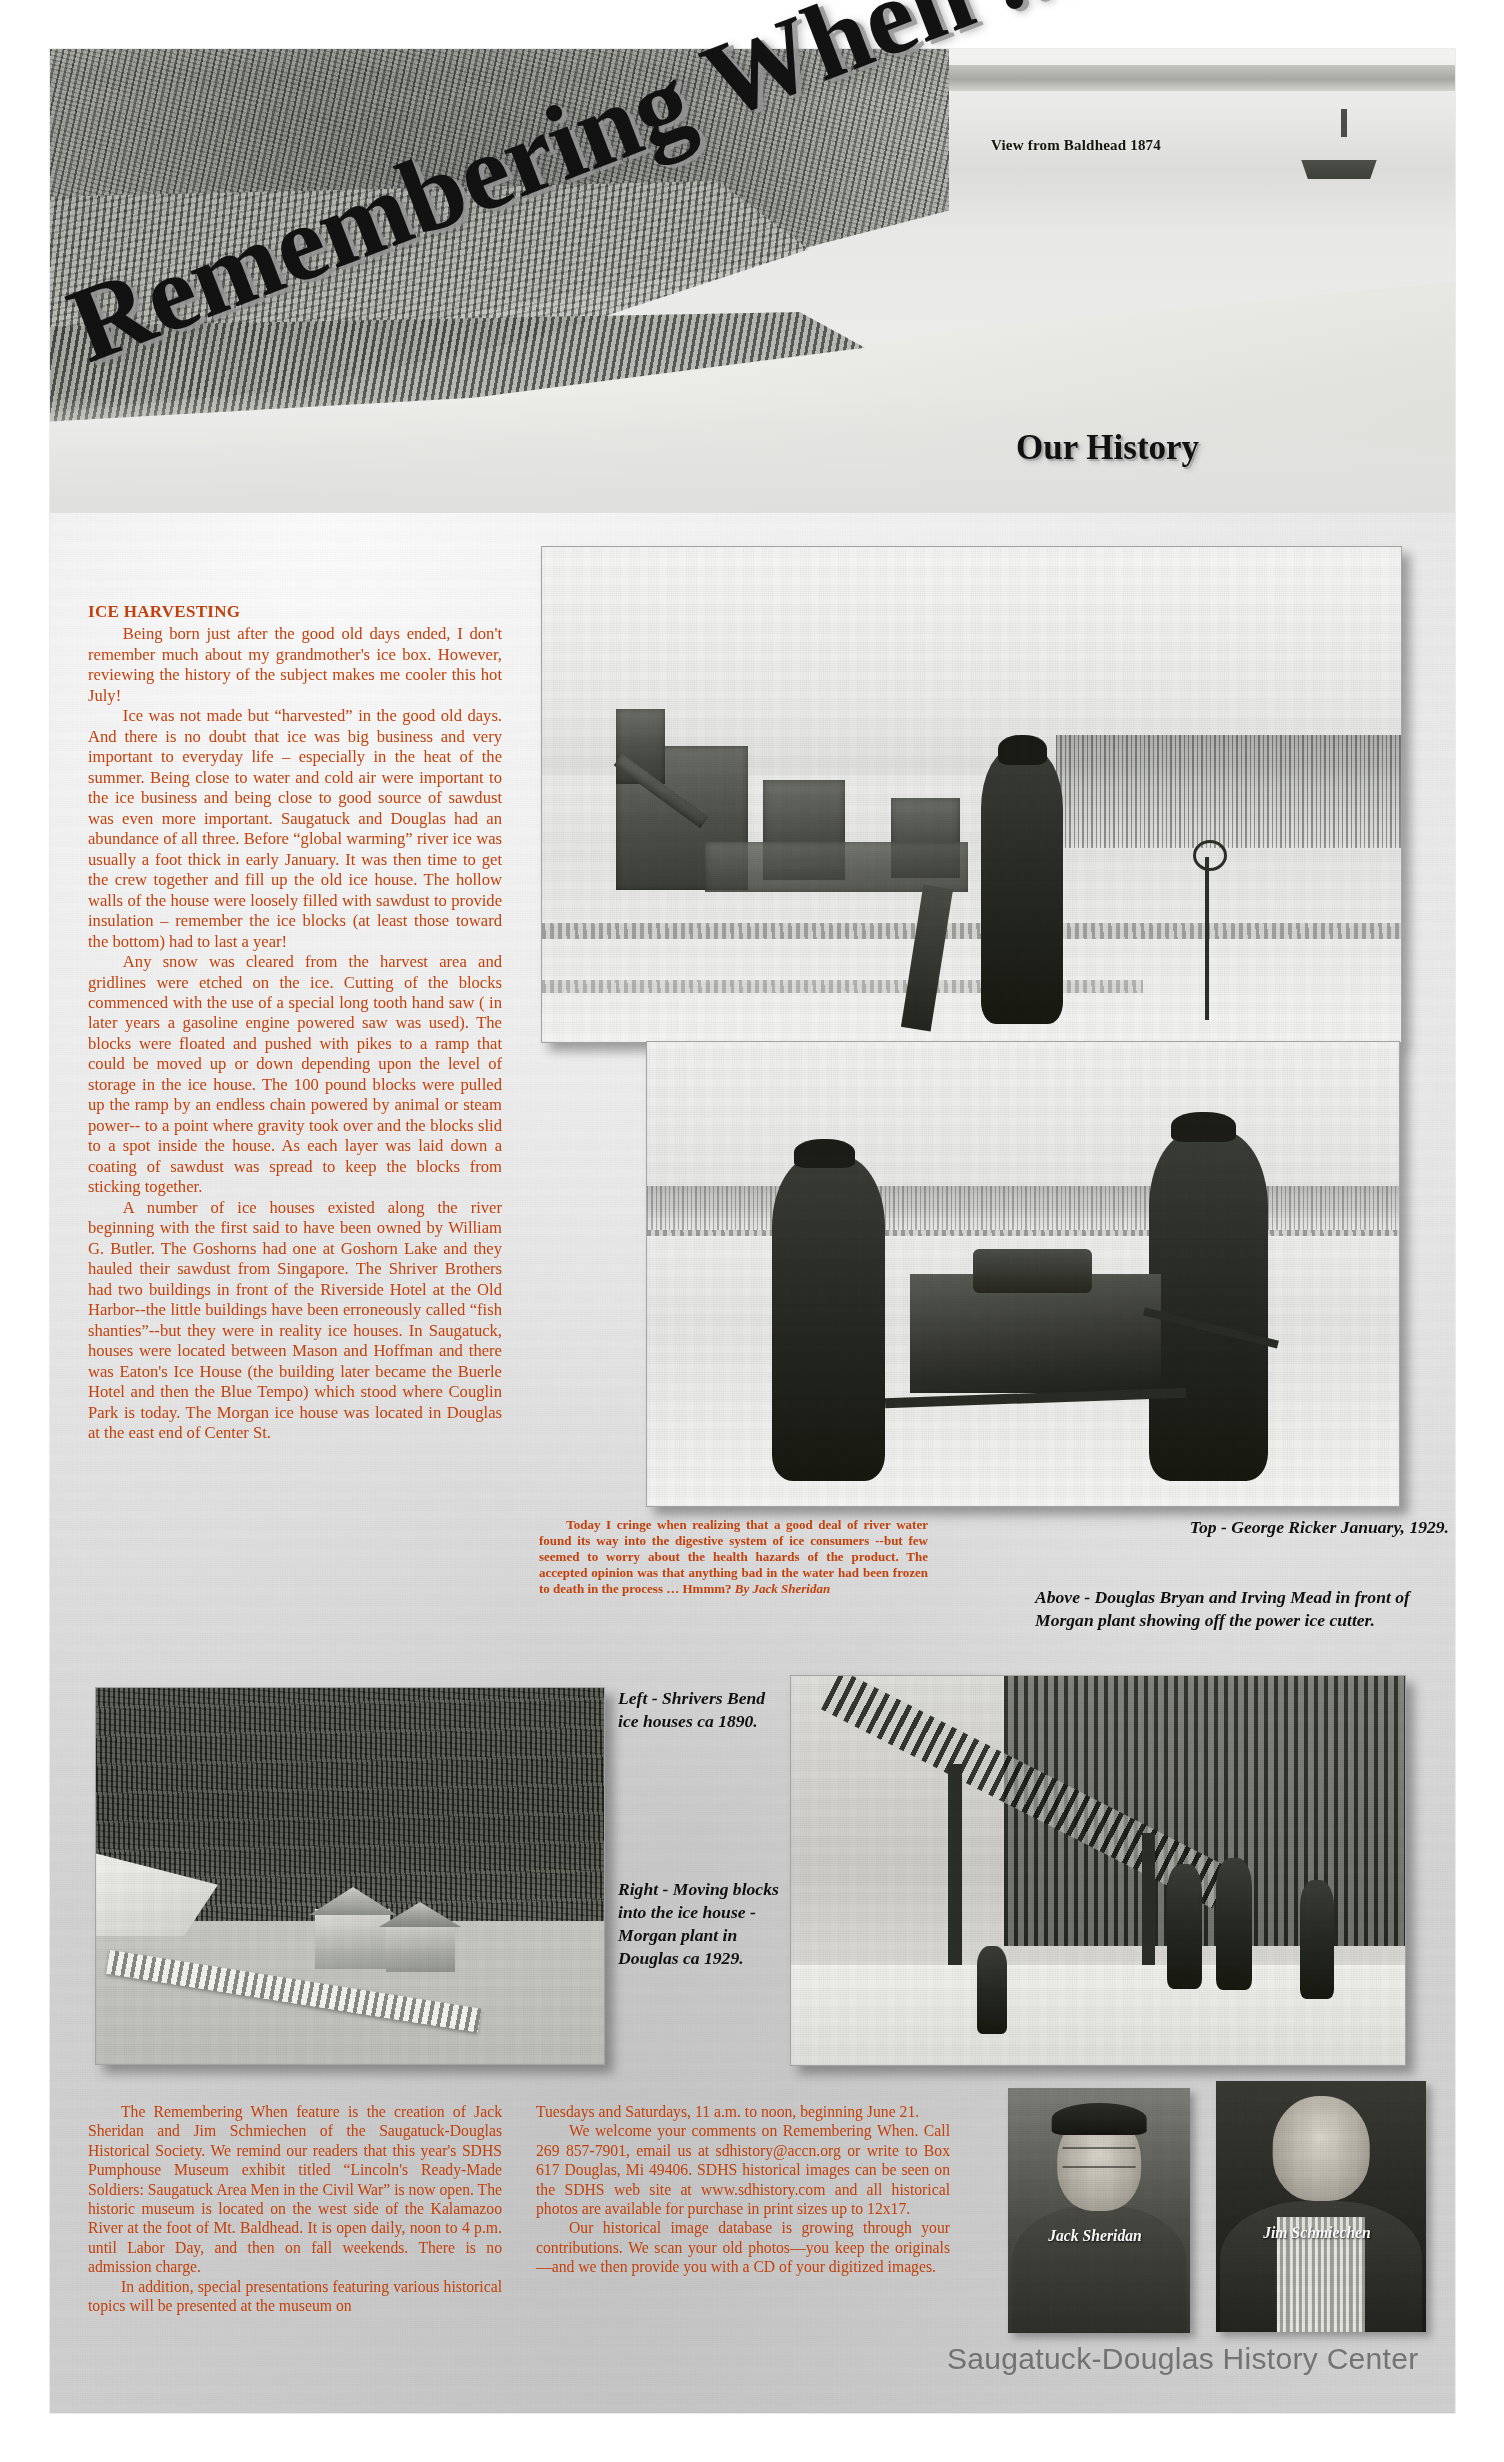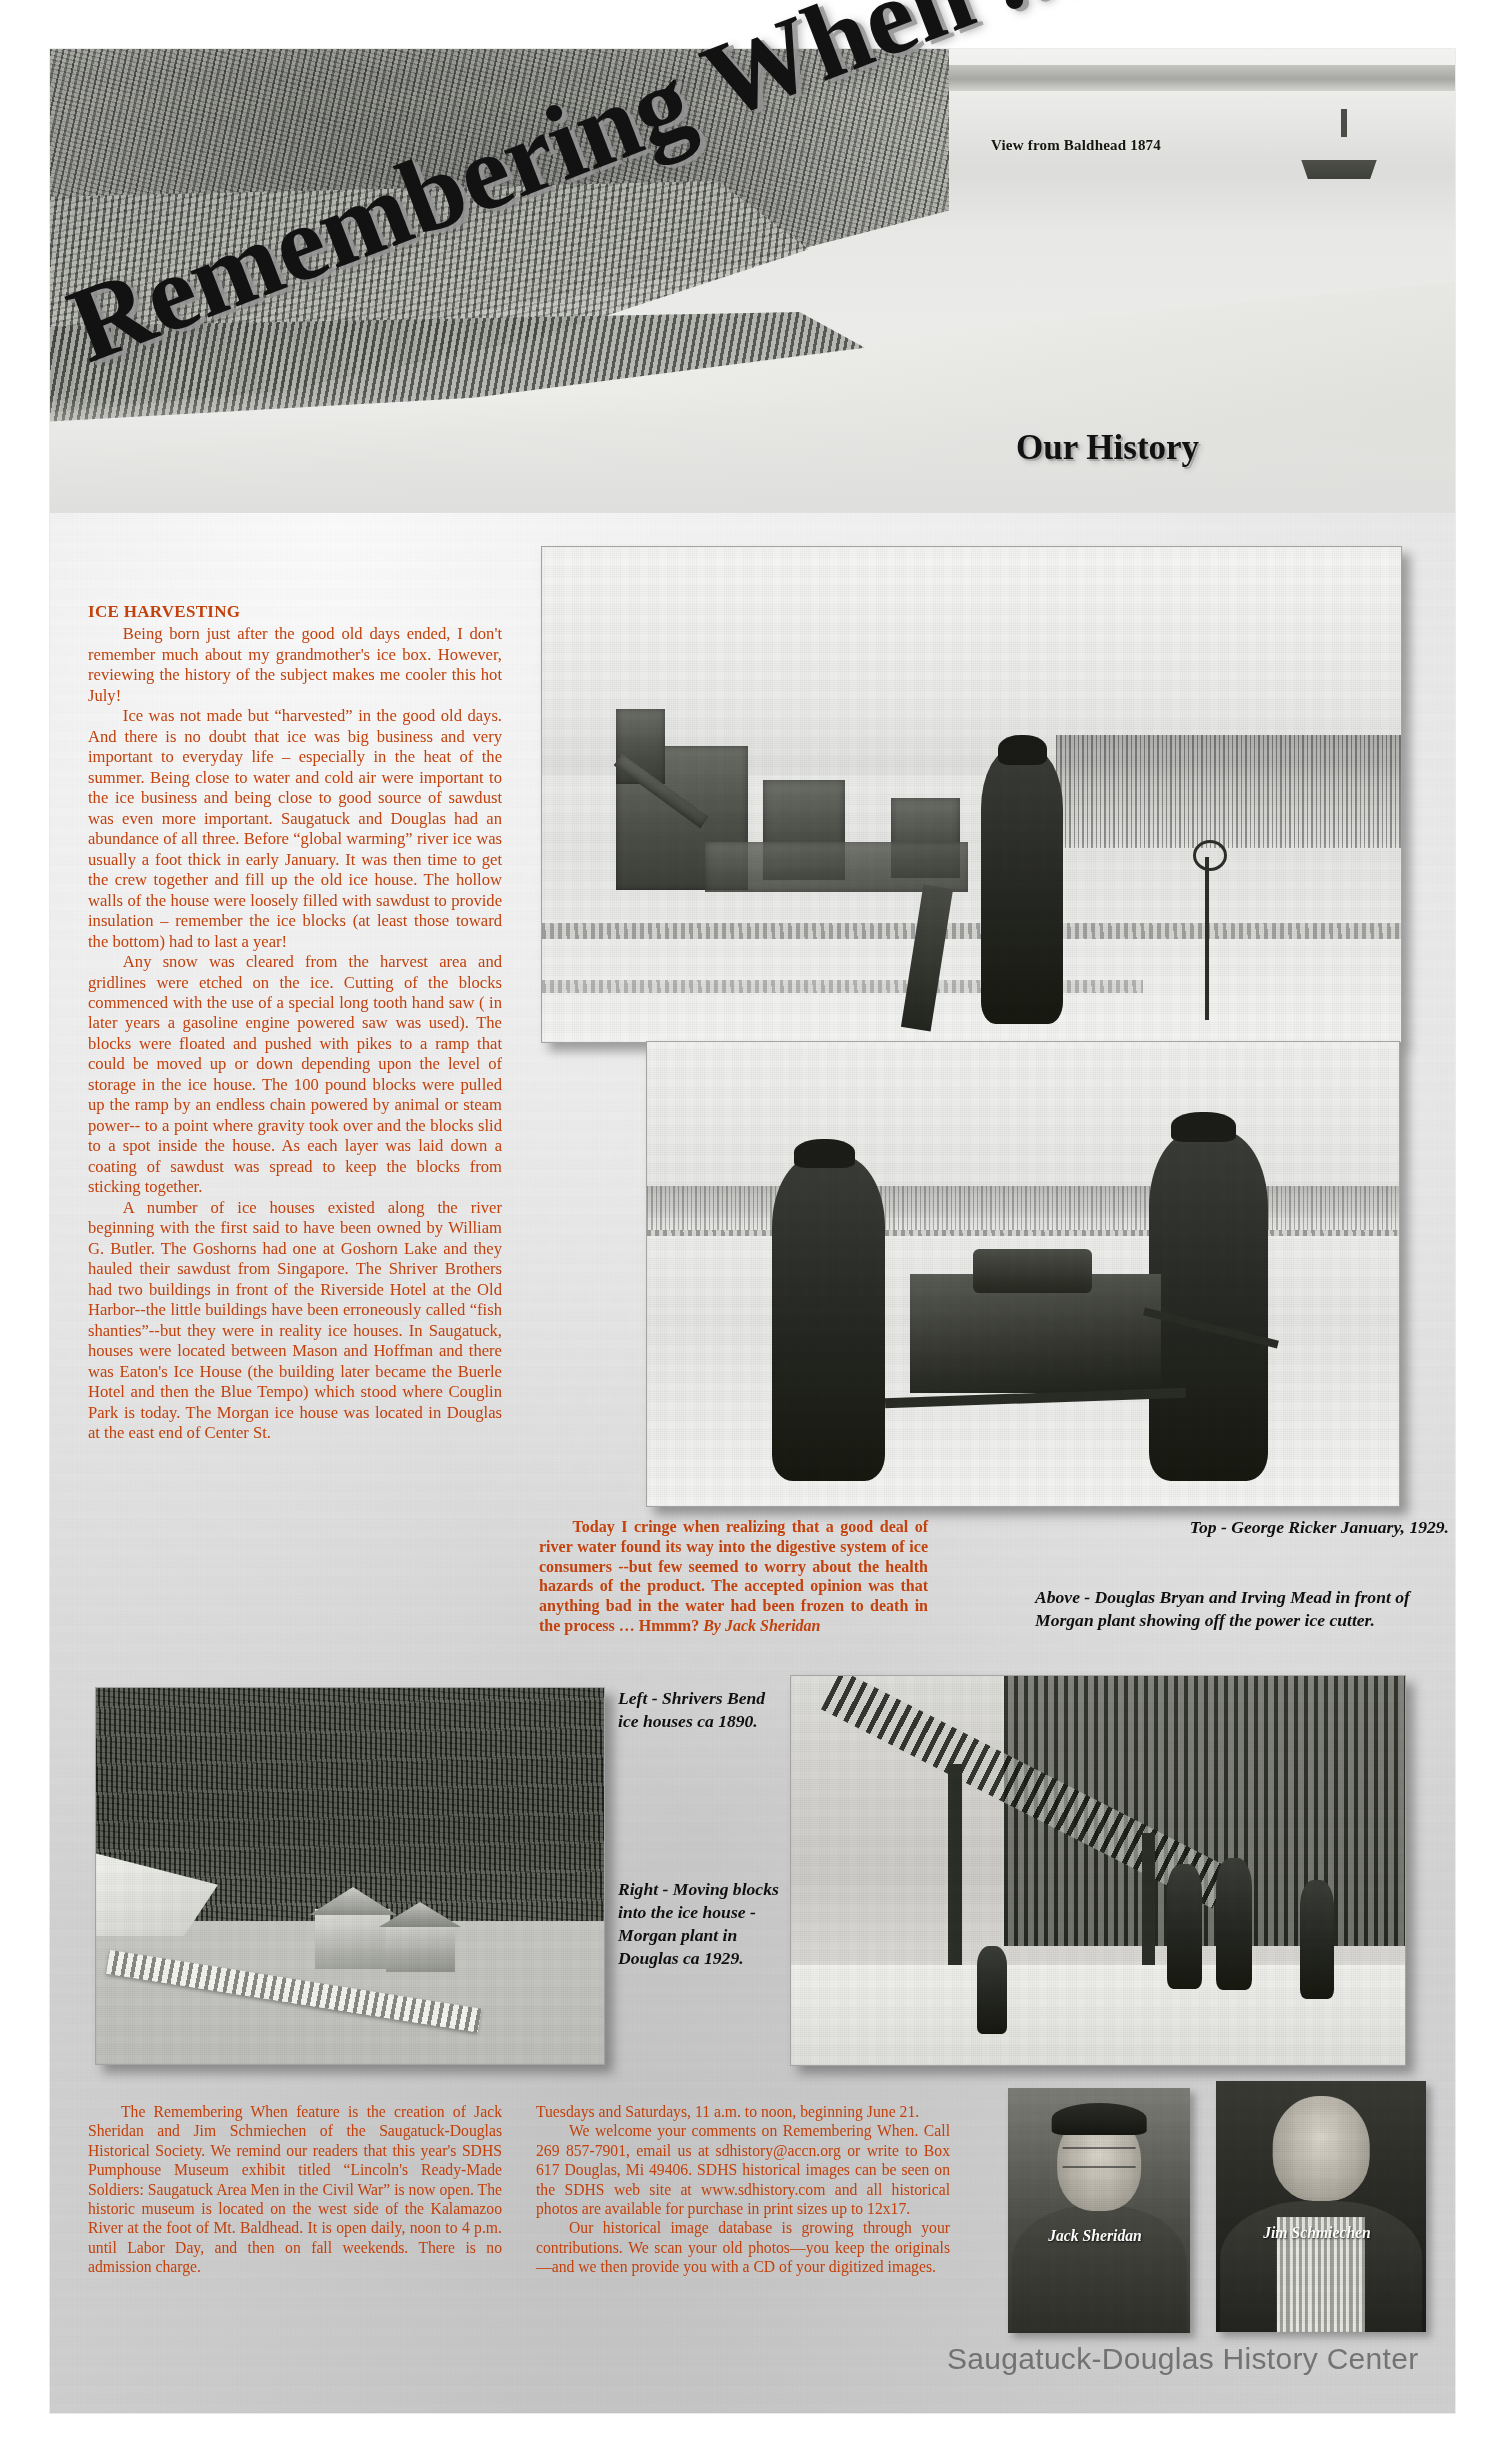--- a/index.html
+++ b/index.html
@@ -177,21 +177,21 @@
   .col p{margin:0;text-indent:2.1em;}
   .col .head{
     font-weight:700;font-size:17px;letter-spacing:0.3px;text-indent:0;margin-bottom:1.3px;
   }
   .c-main{
     left:88px;top:602px;width:414px;
     font-size:16.6px;line-height:1.235;
   }
   .c-mid{
     left:539px;top:1517px;width:389px;
-    font-size:16px;line-height:1.235;font-weight:700;
+    font-size:13px;line-height:1.235;font-weight:700;
   }
   .byline{font-style:italic;font-weight:700;}
 
   .cap{
     position:absolute;
     font-family:"Liberation Serif", serif;
     font-style:italic;font-weight:700;color:#101010;
     line-height:1.30;
   }
   .cap-top{left:1035px;top:1516px;width:414px;font-size:17.6px;text-align:right;}
@@ -356,20 +356,21 @@
        <span class="byline">By Jack Sheridan</span></p>
   </div>
 
   <div class="cap cap-top">Top - George Ricker  January, 1929.</div>
   <div class="cap cap-above">Above - Douglas Bryan and Irving Mead in front of Morgan plant  showing off the power ice cutter.</div>
   <div class="cap cap-left">Left - Shrivers Bend ice houses ca 1890.</div>
   <div class="cap cap-right">Right - Moving blocks into the ice house - Morgan plant in Douglas ca 1929.</div>
 
   <div class="col c-b1">
     <p>The Remembering When feature is the creation of Jack Sheridan and Jim Schmiechen of the Saugatuck-Douglas Historical Society. We remind our readers that this year's SDHS Pumphouse Museum exhibit titled “Lincoln's Ready-Made Soldiers: Saugatuck Area Men in the Civil War” is now open. The historic museum  is located on the west side of the Kalamazoo River at the foot of Mt.  Baldhead. It is open daily, noon to 4 p.m. until Labor Day, and then on fall weekends. There is no admission charge.</p>
+    <p>In addition, special presentations featuring various historical topics will be presented at the museum on</p>
   </div>
 
   <div class="col c-b2">
     <p style="text-indent:0">Tuesdays and Saturdays, 11 a.m. to noon, beginning June 21.</p>
     <p>We welcome your comments on Remembering When. Call 269 857-7901, email us at sdhistory@accn.org or write to Box 617 Douglas, Mi 49406. SDHS historical images can be seen on the SDHS web site at www.sdhistory.com and all historical photos are available for purchase in print sizes up to 12x17.</p>
     <p>Our historical image database is growing through your contributions. We scan your old photos—you keep the originals—and we then provide you with a CD of your digitized images.</p>
   </div>
 
   <div class="portrait" style="left:1008px;top:2088px;width:182px;height:245px;">
     <div class="pt-bg" style="background:linear-gradient(180deg,#7d7d77 0%,#4e4e48 55%,#33332e 100%);"></div>

